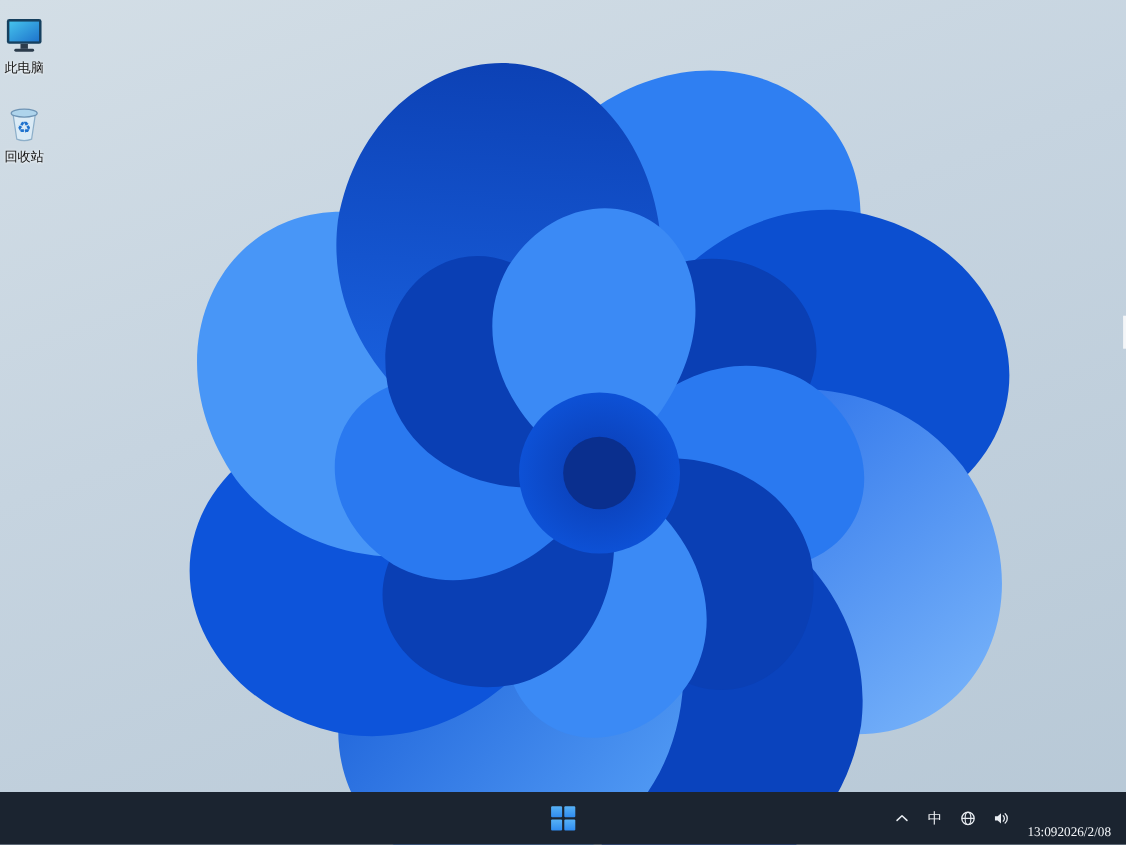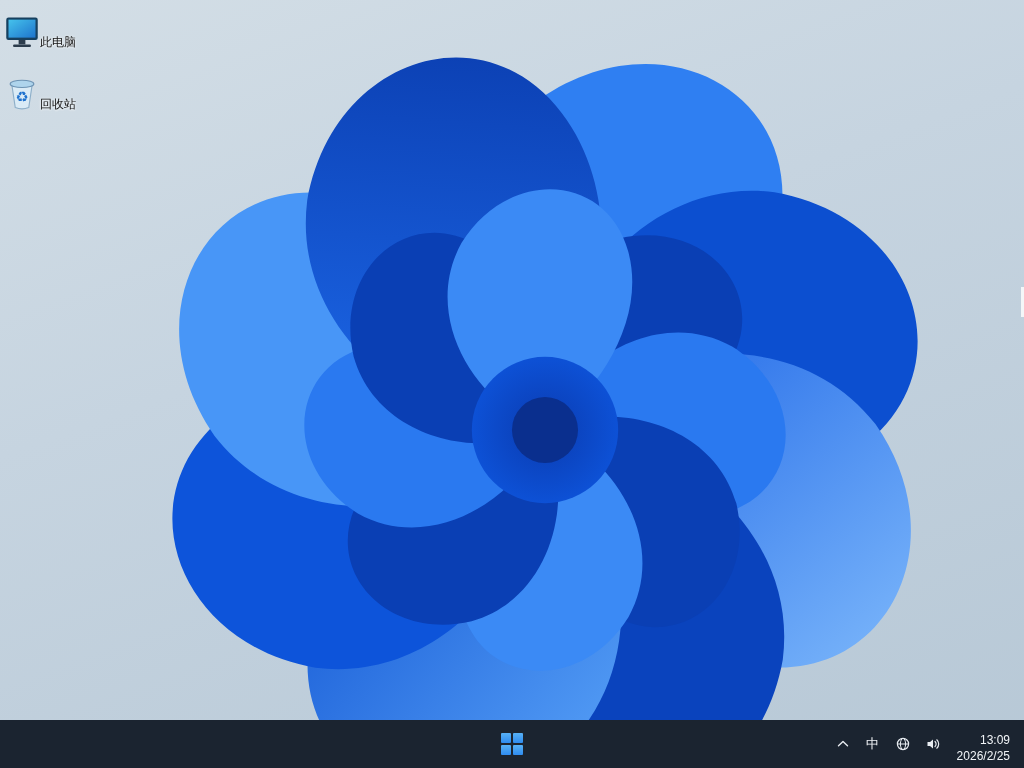--- a/index.html
+++ b/index.html
@@ -14,21 +14,21 @@
   .wallpaper {
     position: absolute; inset: 0;
     background: linear-gradient(160deg, #d3dee6 0%, #c6d4e0 40%, #b7c8d6 100%);
   }
   .wallpaper svg { position: absolute; inset: 0; width: 100%; height: 100%; }
 
   
   .icon-column { position: absolute; top: 8px; left: 2px; width: 76px; }
   .desktop-icon {
     width: 76px; padding: 6px 2px 4px 2px; margin-bottom: 16px;
-    display: flex; flex-direction: row; align-items: flex-end;
+    display: flex; flex-direction: column; align-items: flex-start;
     border-radius: 4px; cursor: default;
   }
   .di-glyph { width: 36px; height: 36px; position: relative; display: flex; align-items: center; justify-content: center; }
   .di-glyph svg { width: 36px; height: 36px; }
   .di-label {
     margin-top: 4px; font-size: 12px; line-height: 1.25; color: #121212;
     text-align: center; text-shadow: 0 0 3px rgba(255,255,255,0.85), 0 1px 2px rgba(255,255,255,0.6);
     max-width: 74px; word-wrap: break-word;
   }
   .shortcut-arrow {
@@ -58,22 +58,22 @@
     display: flex; align-items: center; gap: 2px;
   }
   .tray-btn {
     height: 34px; min-width: 28px; padding: 0 5px;
     display: flex; align-items: center; justify-content: center;
     border-radius: 4px; color: #e8ecf1; cursor: pointer;
   }
   .tray-btn svg { width: 16px; height: 16px; }
   .ime-text { font-size: 13px; color: #f0f3f6; }
   .clock {
-    display: flex; flex-direction: column; align-items: flex-end; justify-content: flex-end;
-    padding: 0 8px; height: 40px; border-radius: 4px; cursor: pointer;
+    display: flex; flex-direction: row; align-items: flex-end; justify-content: flex-start;
+    padding: 0 8px; height: 40px; border-radius: 4px; cursor: pointer; font-family: Liberation Serif, serif;
   }
   .clock .time, .clock .date { font-size: 12px; line-height: 1.35; color: #f2f5f8; }
 
   
   .stray-caret { position: absolute; right: 0; top: 287px; width: 3px; height: 30px; background: #f4f6f8; }
 </style>
 </head>
 <body>
 
 <div class="wallpaper">
@@ -190,17 +190,17 @@
     </div>
     <div class="tray-btn">
       <svg viewBox="0 0 16 16">
         <path d="M2.5 6 L5 6 L8 3.4 L8 12.6 L5 10 L2.5 10 Z" fill="#e8ecf1"></path>
         <path d="M10 5.5 A 3.4 3.4 0 0 1 10 10.5" stroke="#e8ecf1" stroke-width="1.2" fill="none" stroke-linecap="round"></path>
         <path d="M11.8 3.8 A 5.6 5.6 0 0 1 11.8 12.2" stroke="#e8ecf1" stroke-width="1.2" fill="none" stroke-linecap="round"></path>
       </svg>
     </div>
     <div class="clock">
       <span class="time">13:09</span>
-      <span class="date">2026/2/25</span>
+      <span class="date">2026/2/08</span>
     </div>
   </div>
 
 </div>
 
 </body></html>

